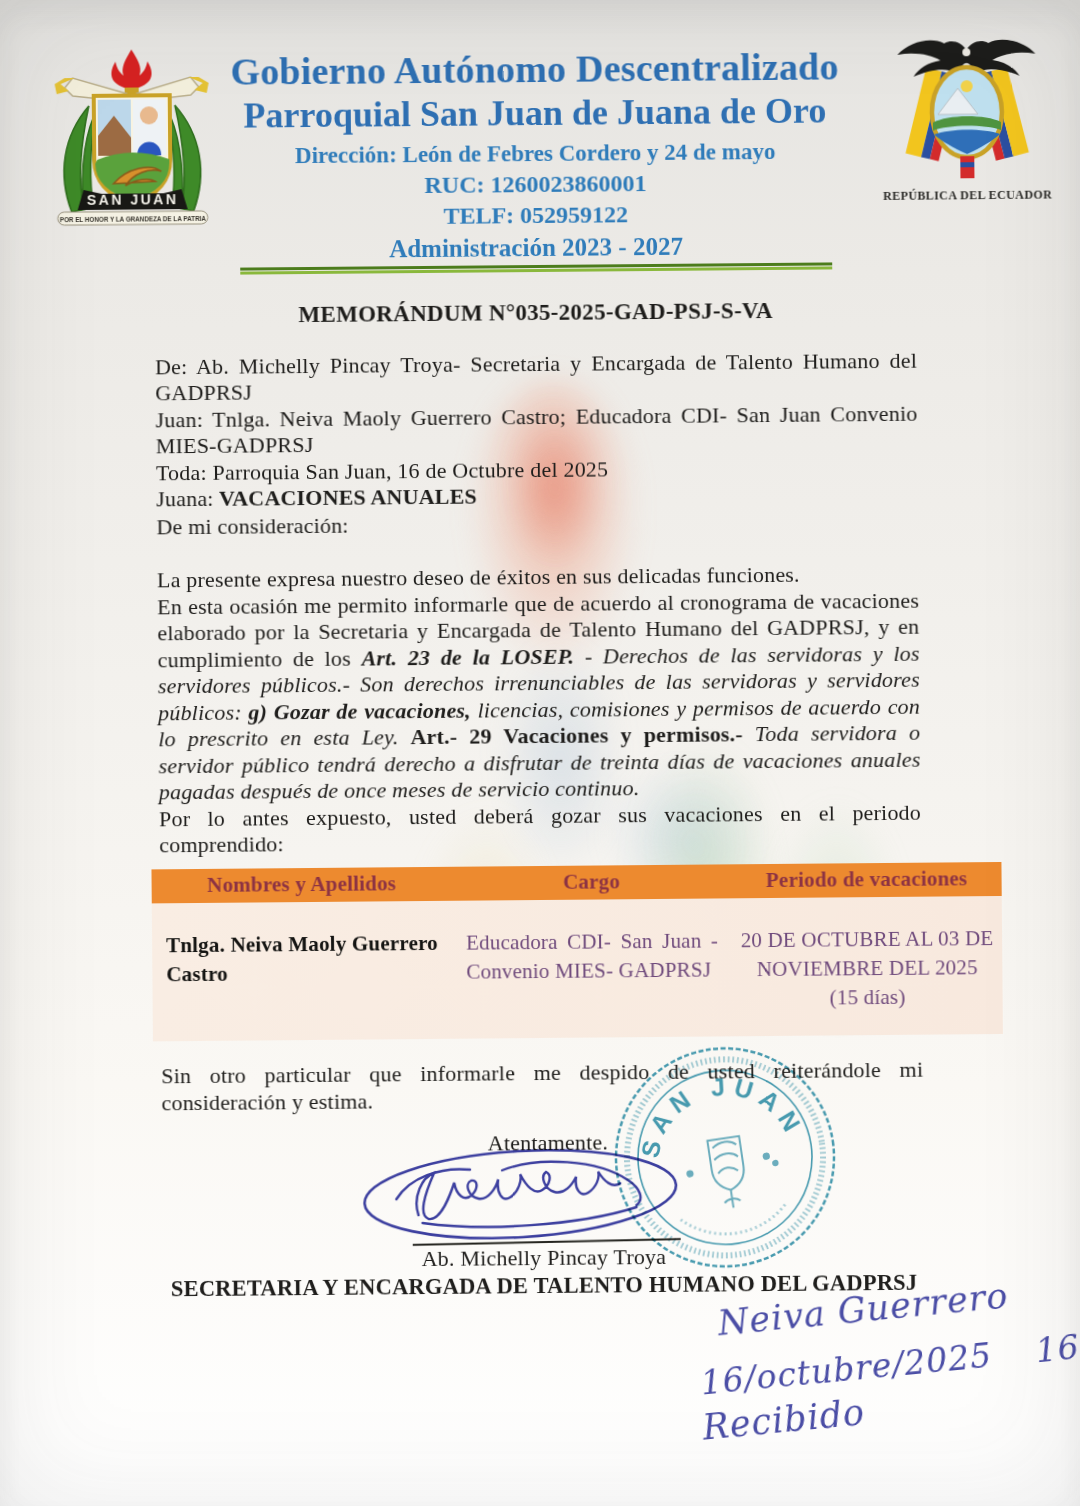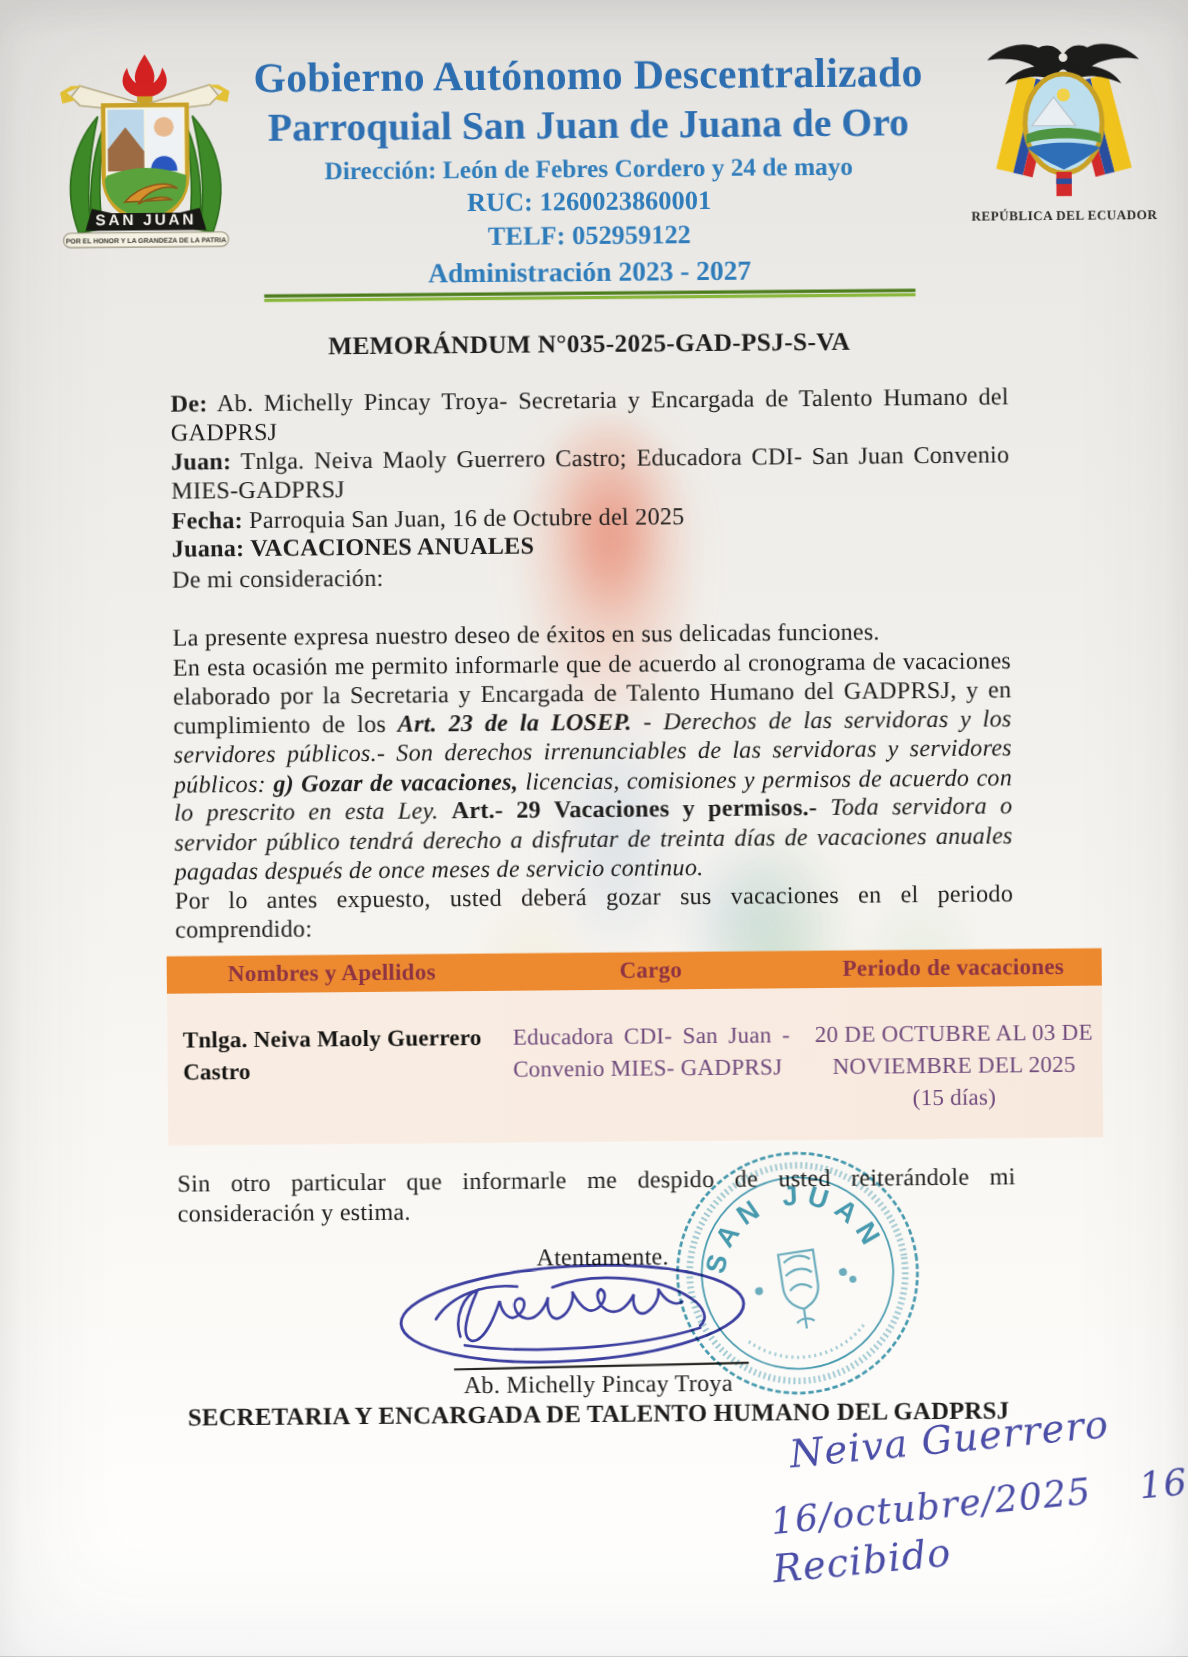--- a/index.html
+++ b/index.html
@@ -33,21 +33,21 @@
   .t2{font-size:36px;font-weight:bold;color:var(--header_blue);margin-top:7px;}
   .t3{font-size:23px;font-weight:bold;color:var(--header_blue2);margin-top:11px;}
   .t4,.t5{font-size:24px;font-weight:bold;color:var(--header_blue2);margin-top:7px;}
   .t6{font-size:25px;font-weight:bold;color:var(--header_blue2);margin-top:8px;}
   .green-rule{width:592px;margin:5px auto 0;border-top:3px solid var(--line_green_dark);border-bottom:3px solid var(--line_green_light);height:1px;}
   
   .doc{margin:0 160px 0 158px;font-size:22px;line-height:26.5px;letter-spacing:.2px;}
   .memo-num{text-align:center;font-weight:bold;font-size:23px;margin-top:28px;letter-spacing:.3px;}
   .meta{margin-top:24px;text-align:justify;}
   .meta div{text-align:justify;}
-  .lbl{font-weight:bold;}
+  .lbl{font-weight:normal;}
   .subj{font-weight:bold;}
   .salutation{margin-top:1px;}
   .p{margin-top:0;text-align:justify;}
   .p1{margin-top:27px;}
   .bi{font-weight:bold;font-style:italic;}
   .it{font-style:italic;}
   .b{font-weight:bold;}
   
   .vac-table{width:850px;margin:10px 0 0 -8px;font-size:21px;}
   .tr{display:grid;grid-template-columns:300px 280px 270px;}
@@ -159,21 +159,21 @@
         <div class="green-rule"></div>
       </div>
     </div>
 
     <div class="doc">
       <div class="memo-num">MEMORÁNDUM N°035-2025-GAD-PSJ-S-VA</div>
 
       <div class="meta">
         <div><span class="lbl">De:</span><span> Ab. Michelly Pincay Troya- Secretaria y Encargada de Talento Humano del GADPRSJ</span></div>
         <div><span class="lbl">Juan:</span><span> Tnlga. Neiva Maoly Guerrero Castro; Educadora CDI- San Juan Convenio MIES-GADPRSJ</span></div>
-        <div><span class="lbl">Fecha:</span><span> Parroquia San Juan, 16 de Octubre del 2025</span></div>
+        <div><span class="lbl">Toda:</span><span> Parroquia San Juan, 16 de Octubre del 2025</span></div>
         <div><span class="lbl">Juana:</span><span class="subj"> VACACIONES ANUALES</span></div>
         <div class="salutation">De mi consideración:</div>
       </div>
 
       <div class="p p1">La presente expresa nuestro deseo de éxitos en sus delicadas funciones.</div>
 
       <div class="p"><span>En esta ocasión me permito informarle que de acuerdo al cronograma de vacaciones elaborado por la Secretaria y Encargada de Talento Humano del GADPRSJ, y en cumplimiento de los </span><span class="bi">Art. 23 de la LOSEP.</span><span class="it"> - Derechos de las servidoras y los servidores públicos.- Son derechos irrenunciables de las servidoras y servidores públicos: </span><span class="bi">g) Gozar de vacaciones,</span><span class="it"> licencias, comisiones y permisos de acuerdo con lo prescrito en esta Ley. </span><span class="b">Art.- 29 Vacaciones y permisos.-</span><span class="it"> Toda servidora o servidor público tendrá derecho a disfrutar de treinta días de vacaciones anuales pagadas después de once meses de servicio continuo.</span></div>
 
       <div class="p">Por lo antes expuesto, usted deberá gozar sus vacaciones en el periodo comprendido:</div>
 

